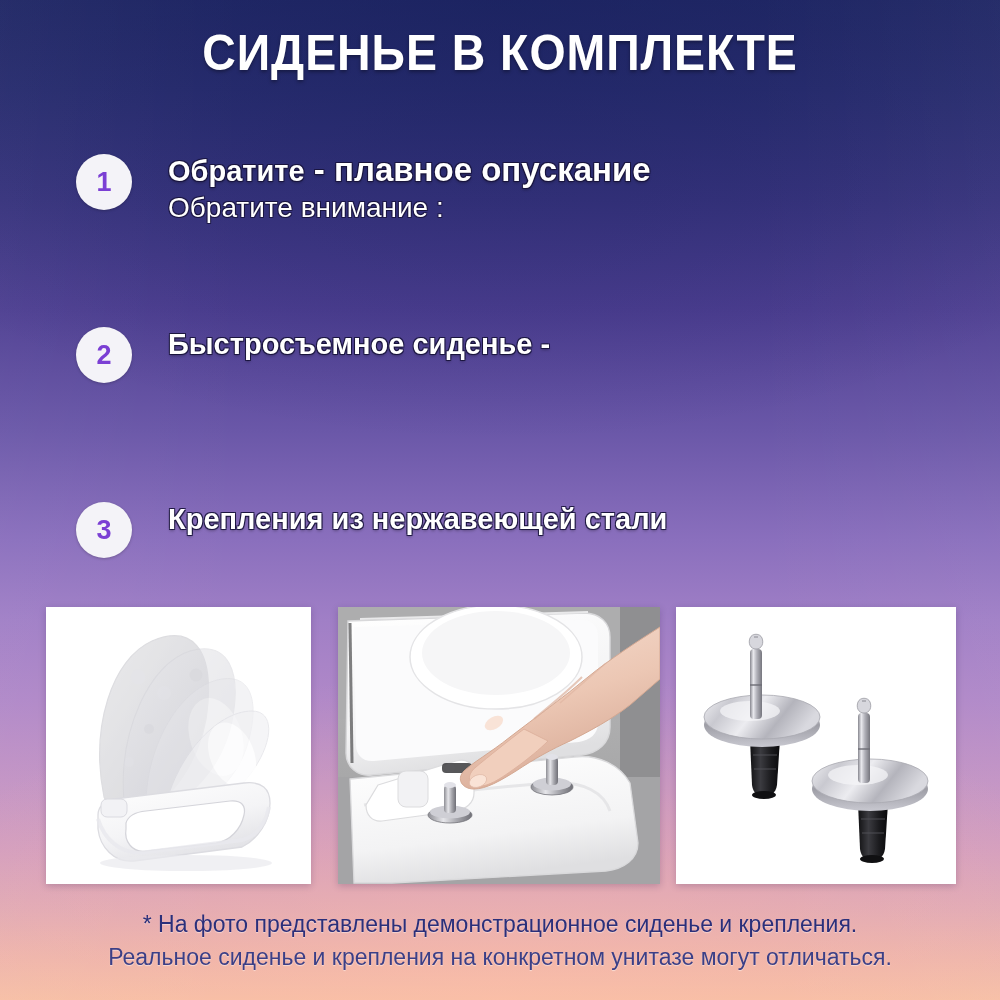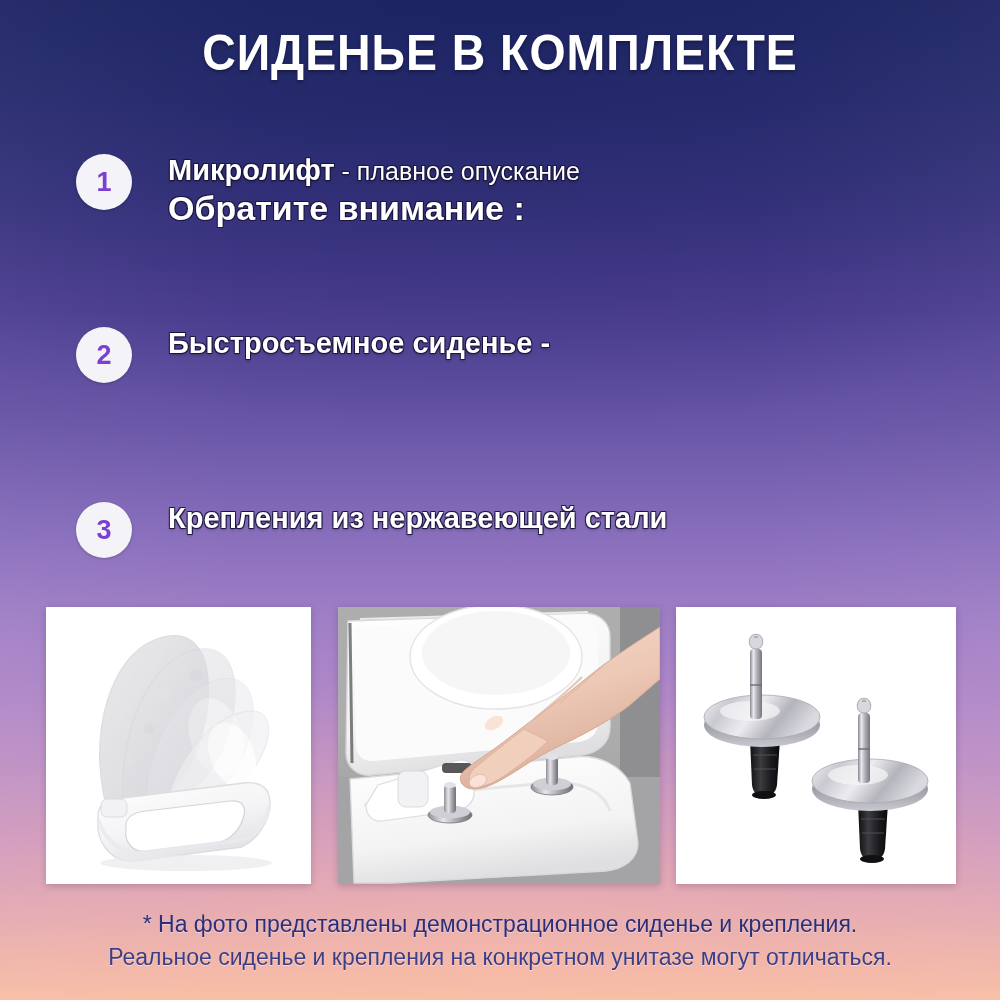--- a/index.html
+++ b/index.html
@@ -106,28 +106,28 @@
     line-height: 36px;
     white-space: nowrap;
     text-shadow:
       -1px -1px 0 rgba(25,20,60,0.85),
        1px -1px 0 rgba(25,20,60,0.85),
       -1px  1px 0 rgba(25,20,60,0.85),
        1px  1px 0 rgba(25,20,60,0.85),
        0 2px 3px rgba(0,0,0,0.30);
   }
   .f-head .tail {
-    font-size: 25px;
-    font-weight: normal;
+    font-size: 33px;
+    font-weight: bold;
   }
 
   .f-line {
     color: #ffffff;
-    font-size: 34px;
-    font-weight: bold;
+    font-size: 28px;
+    font-weight: normal;
     line-height: 38px;
     white-space: nowrap;
     text-shadow:
       -1px -1px 0 rgba(25,20,60,0.8),
        1px -1px 0 rgba(25,20,60,0.8),
       -1px  1px 0 rgba(25,20,60,0.8),
        1px  1px 0 rgba(25,20,60,0.8);
   }
 
   
@@ -183,21 +183,21 @@
 <div class="bg-overlay"></div>
 
 <div class="page">
 
   <div class="title">СИДЕНЬЕ В КОМПЛЕКТЕ</div>
 
   <div class="features">
 
     <div class="feature feature-1">
       <div class="badge">1</div>
-      <div class="f-head"><span>Микролифт</span><span class="tail"> - плавное опускание</span></div>
+      <div class="f-head"><span>Обратите</span><span class="tail"> - плавное опускание</span></div>
       <div class="f-line">Обратите внимание :</div>
     </div>
 
     <div class="feature feature-2">
       <div class="badge">2</div>
       <div class="f-head"><span>Быстросъемное сиденье -</span><span class="tail"></span></div>
     </div>
 
     <div class="feature feature-3">
       <div class="badge">3</div>

